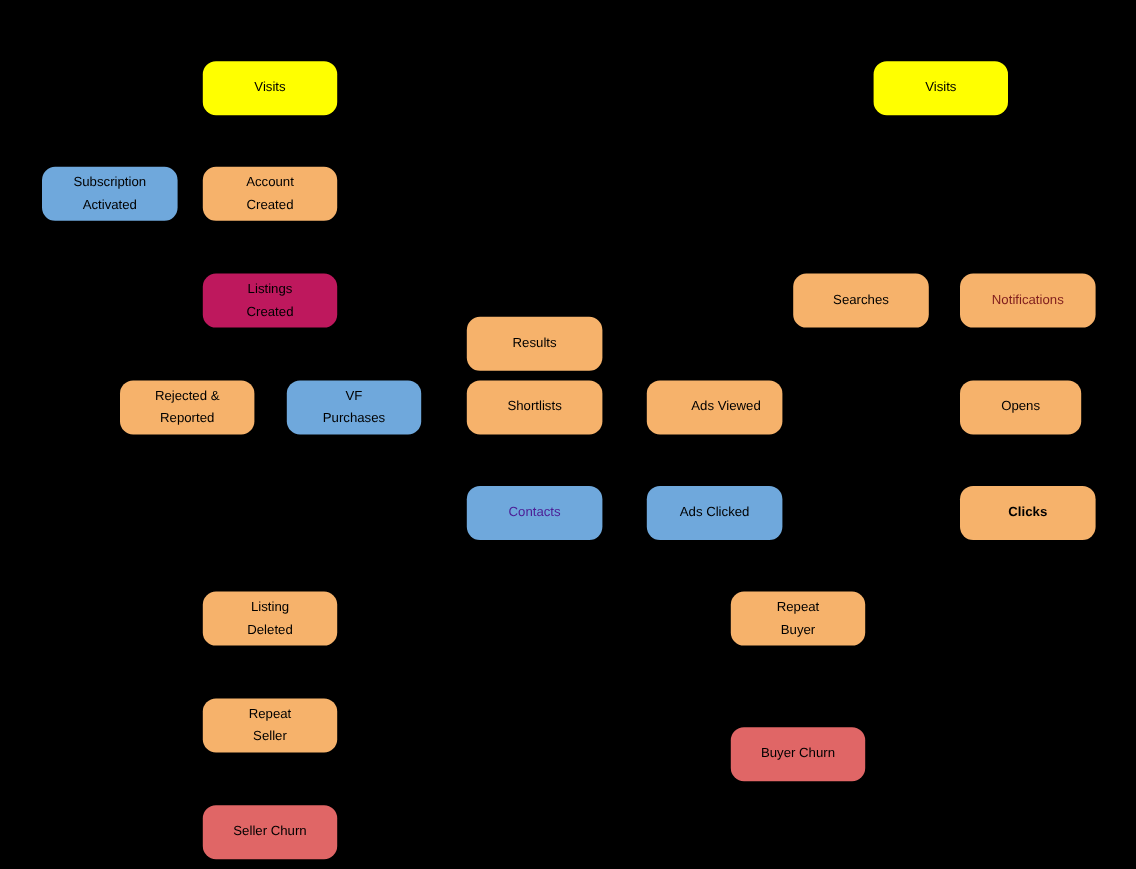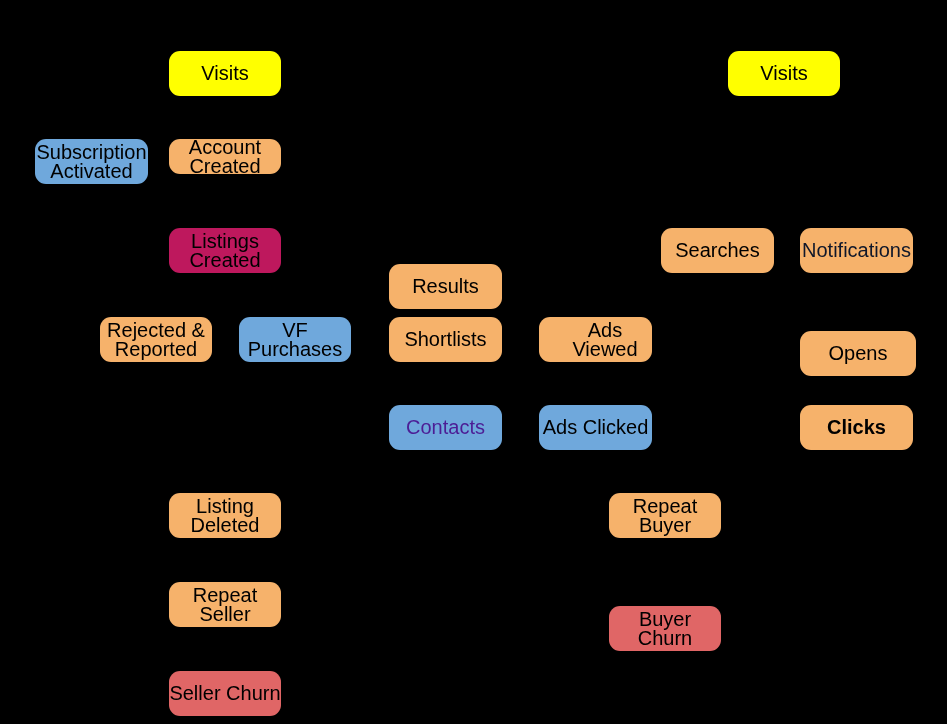--- a/index.html
+++ b/index.html
@@ -16,49 +16,49 @@
     font-family: "Liberation Sans", sans-serif;
   }
   .node {
     position: absolute;
     display: flex;
     align-items: center;
     justify-content: center;
     text-align: center;
     border-radius: 11px;
     color: #000000;
-    font-size: 20px;
+    font-size: 11px;
     line-height: 19px;
     white-space: pre-line;
     box-sizing: border-box;
   }
 </style>
 </head>
 <body>
 
 <div id="canvas">
   <div id="nodes-layer">
       <div class="node" style="left: 169px; top: 51px; width: 112px; height: 45px; background: rgb(255, 255, 0); color: rgb(0, 0, 0);">Visits</div>
       <div class="node" style="left: 728px; top: 51px; width: 112px; height: 45px; background: rgb(255, 255, 0); color: rgb(0, 0, 0);">Visits</div>
       <div class="node" style="left: 35px; top: 139px; width: 113px; height: 45px; background: rgb(111, 168, 220); color: rgb(0, 0, 0);">Subscription
 Activated</div>
-      <div class="node" style="left: 169px; top: 139px; width: 112px; height: 35px; background: rgb(246, 178, 107); color: rgb(0, 0, 0);">Account
+      <div class="node" style="left: 169px; top: 139px; width: 112px; height: 45px; background: rgb(246, 178, 107); color: rgb(0, 0, 0);">Account
 Created</div>
       <div class="node" style="left: 169px; top: 228px; width: 112px; height: 45px; background: #be185d; color: rgb(0, 0, 0);">Listings
 Created</div>
       <div class="node" style="left: 389px; top: 228px; width: 113px; height: 45px; background: rgb(246, 178, 107); color: rgb(0, 0, 0); margin-top: 36px;">Results</div>
       <div class="node" style="left: 661px; top: 228px; width: 113px; height: 45px; background: rgb(246, 178, 107); color: rgb(0, 0, 0);">Searches</div>
-      <div class="node" style="left: 800px; top: 228px; width: 113px; height: 45px; background: rgb(246, 178, 107); color: #0f172a;">Notifications</div>
+      <div class="node" style="left: 800px; top: 228px; width: 113px; height: 45px; background: rgb(246, 178, 107); color: #7f1d1d;">Notifications</div>
       <div class="node" style="left: 100px; top: 317px; width: 112px; height: 45px; background: rgb(246, 178, 107); color: rgb(0, 0, 0);">Rejected &amp;
 Reported</div>
       <div class="node" style="left: 239px; top: 317px; width: 112px; height: 45px; background: rgb(111, 168, 220); color: rgb(0, 0, 0);">VF
 Purchases</div>
       <div class="node" style="left: 389px; top: 317px; width: 113px; height: 45px; background: rgb(246, 178, 107); color: rgb(0, 0, 0);">Shortlists</div>
       <div class="node" style="left: 539px; top: 317px; width: 113px; height: 45px; background: rgb(246, 178, 107); color: rgb(0, 0, 0); padding-left: 19px;">Ads Viewed</div>
-      <div class="node" style="left: 800px; top: 331px; width: 116px; height: 45px; background: rgb(246, 178, 107); color: rgb(0, 0, 0);">Opens</div>
+      <div class="node" style="left: 800px; top: 317px; width: 101px; height: 45px; background: rgb(246, 178, 107); color: rgb(0, 0, 0);">Opens</div>
       <div class="node" style="left: 389px; top: 405px; width: 113px; height: 45px; background: rgb(111, 168, 220); color: #4c1d95;">Contacts</div>
       <div class="node" style="left: 539px; top: 405px; width: 113px; height: 45px; background: rgb(111, 168, 220); color: rgb(0, 0, 0);">Ads Clicked</div>
       <div class="node" style="left: 800px; top: 405px; width: 113px; height: 45px; background: rgb(246, 178, 107); color: rgb(0, 0, 0); font-weight: bold;">Clicks</div>
       <div class="node" style="left: 169px; top: 493px; width: 112px; height: 45px; background: rgb(246, 178, 107); color: rgb(0, 0, 0);">Listing
 Deleted</div>
       <div class="node" style="left: 609px; top: 493px; width: 112px; height: 45px; background: rgb(246, 178, 107); color: rgb(0, 0, 0);">Repeat
 Buyer</div>
       <div class="node" style="left: 169px; top: 582px; width: 112px; height: 45px; background: rgb(246, 178, 107); color: rgb(0, 0, 0);">Repeat
 Seller</div>
       <div class="node" style="left: 609px; top: 582px; width: 112px; height: 45px; background: rgb(224, 102, 102); color: rgb(0, 0, 0); margin-top: 24px;">Buyer Churn</div>

